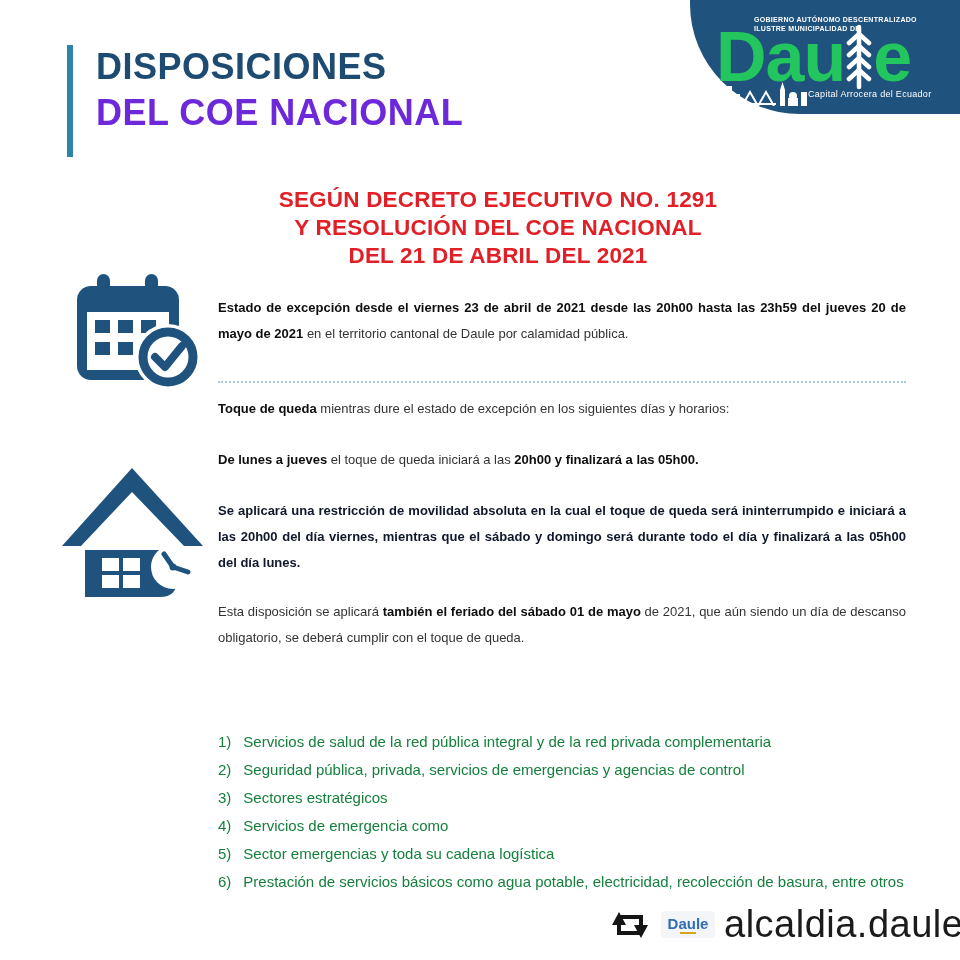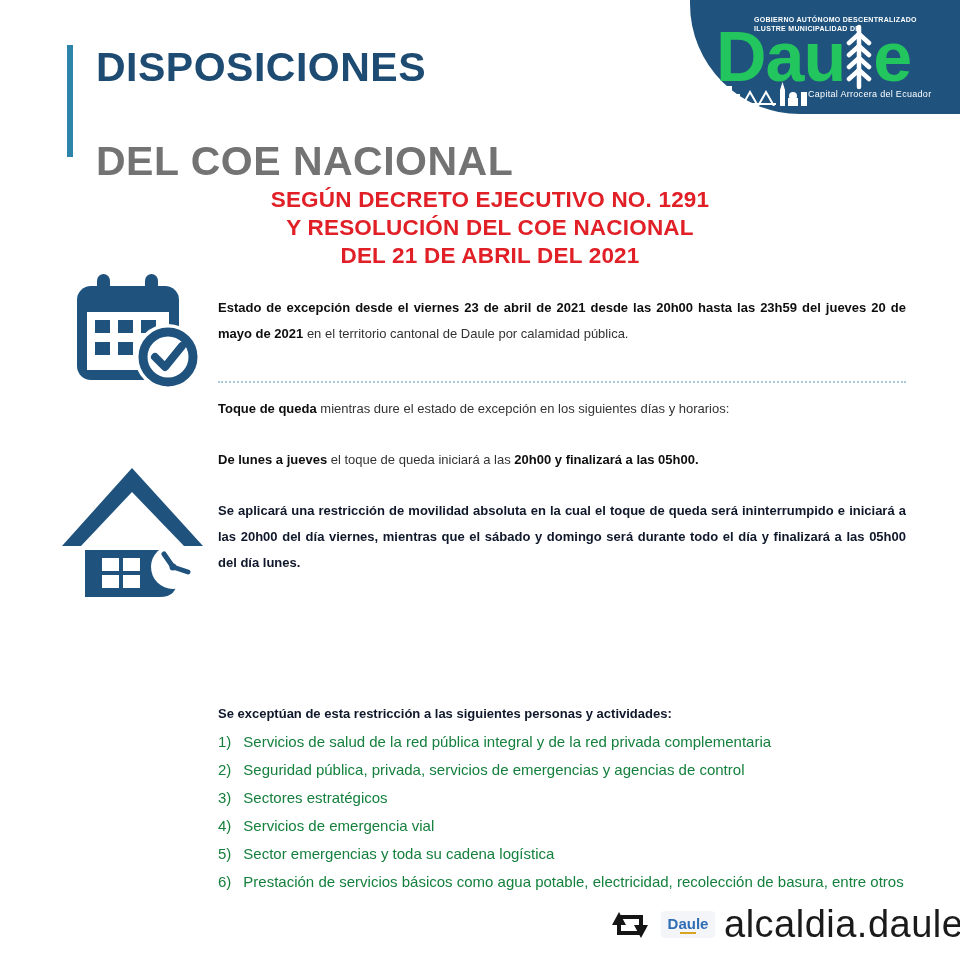--- a/index.html
+++ b/index.html
@@ -2,31 +2,31 @@
 <html lang="es"><head>
 <meta charset="utf-8">
 <style>
   html,body{margin:0;padding:0;background:#fff;}
   .page{
     position:relative;width:960px;height:960px;background:#ffffff;overflow:hidden;
     font-family:"Liberation Sans", sans-serif;
   }
   
   .accent-bar{position:absolute;left:67px;top:45px;width:6px;height:112px;background:#2d84ab;}
-  .title{position:absolute;left:96px;top:44px;margin:0;font-size:41px;line-height:46px;font-weight:700;letter-spacing:.5px;}
+  .title{position:absolute;left:96px;top:44px;margin:0;font-size:36px;line-height:46px;font-weight:700;letter-spacing:.5px;}
   .title .t1{display:block;color:#1d4b72;}
-  .title .t2{display:block;color:#737373;margin-top:48px;}
+  .title .t2{display:block;color:#6d28d9;}
   .logo-blob{position:absolute;right:0;top:0;width:270px;height:114px;background:#1f537e;border-radius:0 0 0 110px;}
   .logo-gov{position:absolute;left:64px;top:15px;color:#fff;font-size:7px;line-height:9px;letter-spacing:.3px;font-weight:700;white-space:nowrap;}
   .logo-brand{position:absolute;left:26px;top:22px;display:flex;align-items:flex-start;color:#22c55e;font-weight:700;font-size:70px;line-height:70px;letter-spacing:-1px;}
   .logo-brand .stalk{margin:2px 1px 0 1px;}
   .logo-tagline{position:absolute;left:118px;top:89px;color:#fff;font-size:9px;letter-spacing:.3px;white-space:nowrap;}
   .skyline{position:absolute;left:24px;top:80px;}
   
-  .decree{position:absolute;left:210px;top:186px;width:560px;margin:0;text-align:center;
+  .decree{position:absolute;left:218px;top:186px;width:560px;margin:0;text-align:center;
     color:#e01f26;font-weight:700;font-size:22.5px;line-height:28px;letter-spacing:.2px;}
   
   .para{position:absolute;left:218px;width:688px;margin:0;font-size:13px;line-height:26px;color:#333;text-align:justify;}
   .para b{color:#0e0e0e;}
   .para.allbold{font-weight:700;color:#0f172a;}
   .divider{position:absolute;left:218px;top:381px;width:688px;border-top:2px dotted #a9cbdb;}
   .icon{position:absolute;}
   
   .list{position:absolute;left:218px;top:729px;width:688px;}
   .item{margin:0 0 2px 0;font-size:15px;line-height:26px;color:#15803d;}
@@ -140,28 +140,30 @@
       <rect x="42" y="109" width="17" height="13"></rect>
       <rect x="63" y="109" width="17" height="13"></rect>
     </g>
     <circle cx="113" cy="101" r="22" fill="#ffffff"></circle>
     <path d="M104 88 L113 101 L128 106" fill="none" stroke="#1f537e" stroke-width="5" stroke-linecap="round" stroke-linejoin="round"></path>
     <circle cx="113" cy="101" r="3.5" fill="#1f537e"></circle>
   </svg>
 
   <p class="para allbold" style="top:498px;">Se aplicará una restricción de movilidad absoluta en la cual el toque de queda será ininterrumpido e iniciará a las 20h00 del día viernes, mientras que el sábado y domingo será durante todo el día y finalizará a las 05h00 del día lunes.</p>
 
+  <p class="para" style="top:599px;">
+    <span>Esta disposición se aplicará </span><b>también el feriado del sábado 01 de mayo</b><span> de 2021, que aún siendo un día de descanso obligatorio, se deberá cumplir con el toque de queda.</span>
+  </p>
 
-  <p class="para allbold" style="top:701px;text-align:left;">Se exceptúan de esta restricción a las siguientes personas y actividades:</p>
 
   <div class="list">
     <p class="item"><span class="num">1)</span><span>Servicios de salud de la red pública integral y de la red privada complementaria</span></p>
     <p class="item"><span class="num">2)</span><span>Seguridad pública, privada, servicios de emergencias y agencias de control</span></p>
     <p class="item"><span class="num">3)</span><span>Sectores estratégicos</span></p>
-    <p class="item"><span class="num">4)</span><span>Servicios de emergencia vial</span></p>
+    <p class="item"><span class="num">4)</span><span>Servicios de emergencia como</span></p>
     <p class="item"><span class="num">5)</span><span>Sector emergencias y toda su cadena logística</span></p>
     <p class="item"><span class="num">6)</span><span>Prestación de servicios básicos como agua potable, electricidad, recolección de basura, entre otros</span></p>
   </div>
 
   <svg class="repost" width="40" height="40" viewBox="0 0 40 40">
     <g stroke="#151515" stroke-width="4" fill="none">
       <path d="M9 12 H31 V20"></path>
       <path d="M31 28 H9 V20"></path>
     </g>
     <polygon points="24,20 38,20 31,33" fill="#151515"></polygon>

